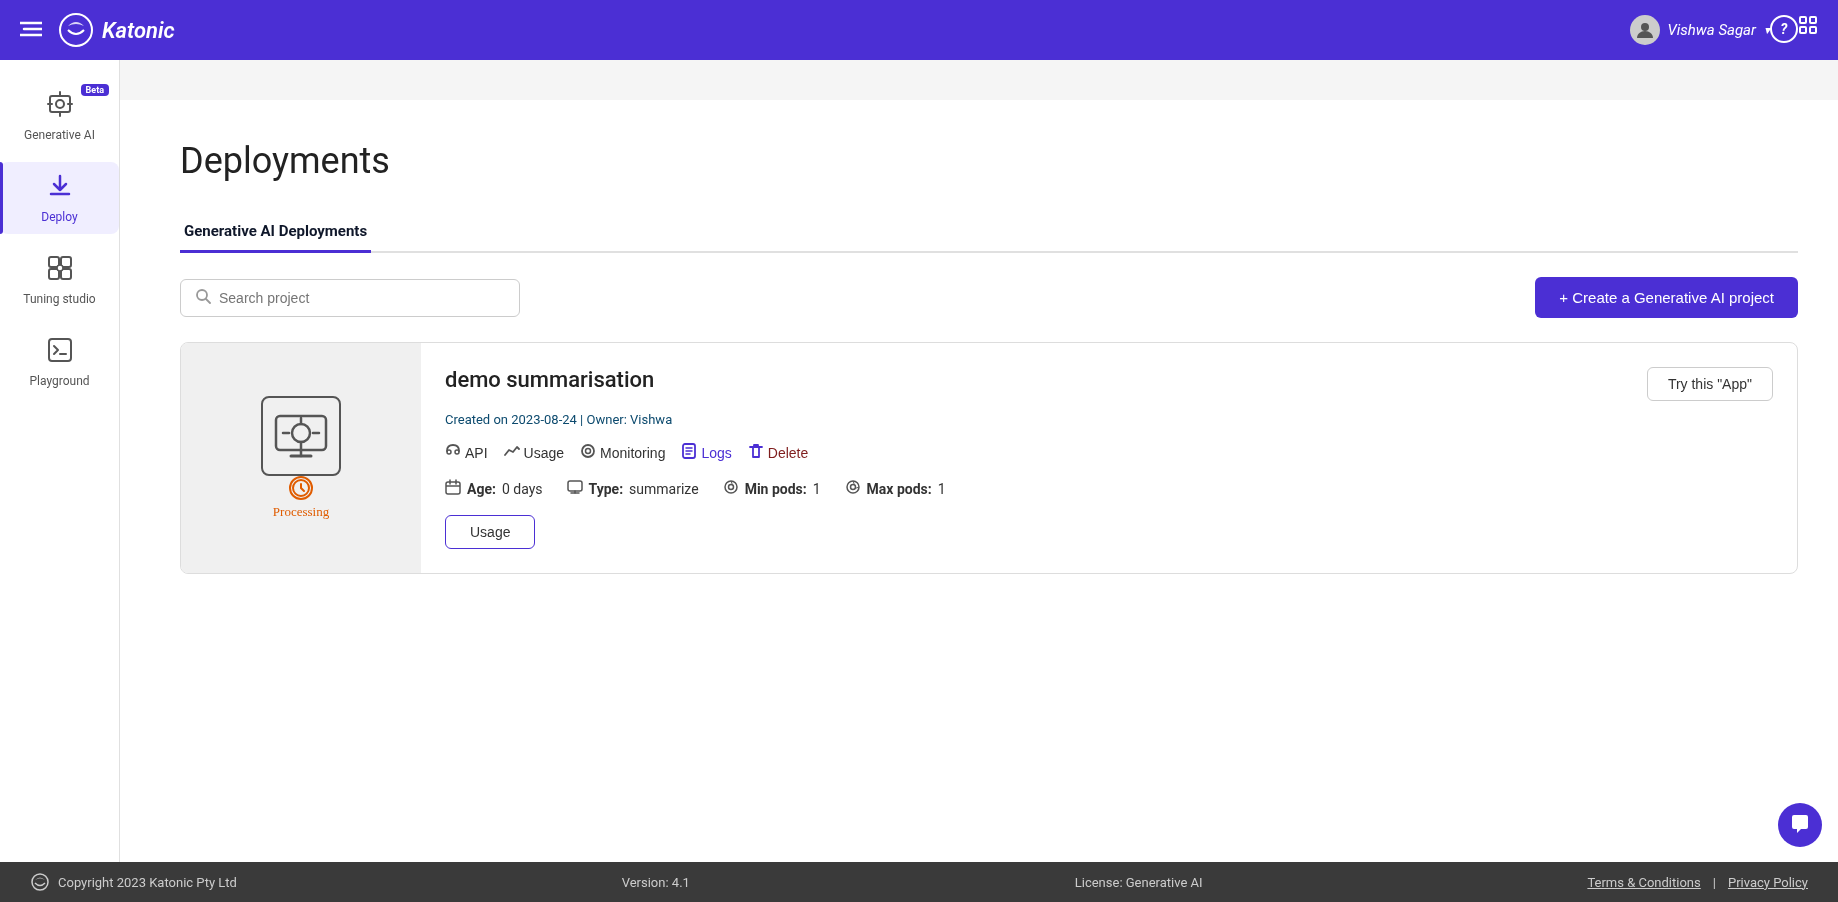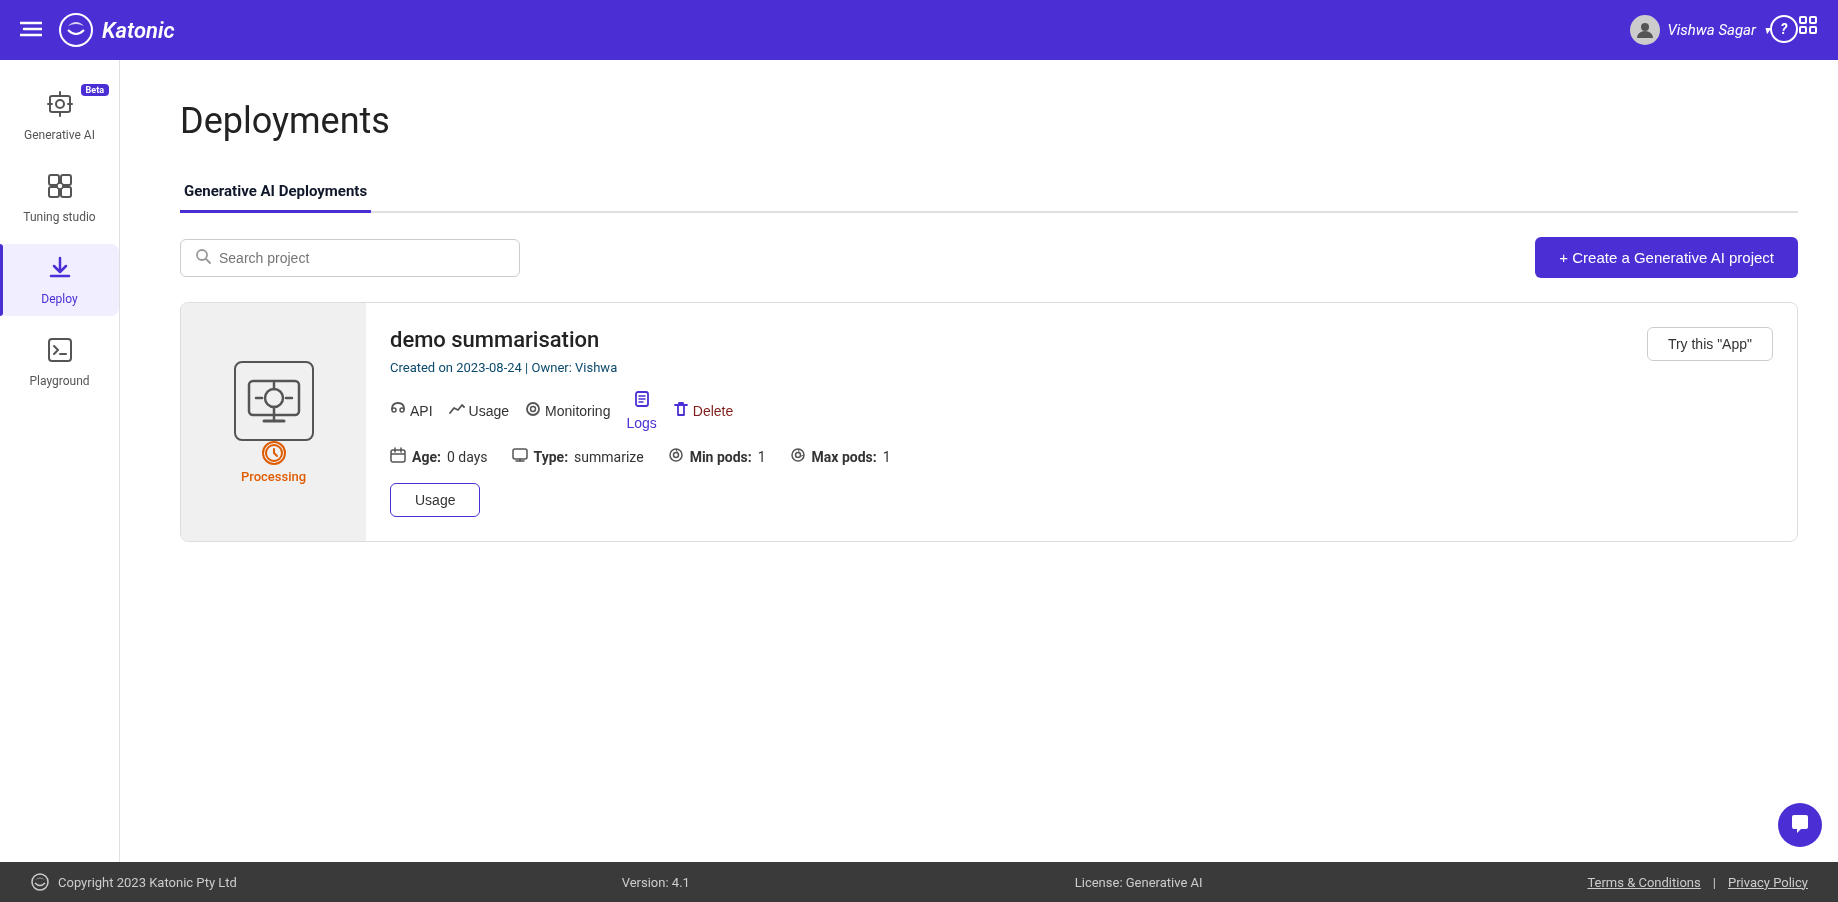--- a/index.html
+++ b/index.html
@@ -19,21 +19,21 @@
     }
     .header-left { display: flex; align-items: center; gap: 16px; flex: 1; }
     .hamburger-icon { color: white; font-size: 20px; cursor: pointer; }
     .logo { display: flex; align-items: center; gap: 8px; color: white; font-size: 22px; font-weight: 600; }
     .header-right { display: flex; }
     .user-info { display: flex; align-items: center; gap: 8px; color: white; cursor: pointer; font-size: 15px; }
     .user-avatar { width: 30px; height: 30px; background: #ccc; border-radius: 50%; display: flex; align-items: center; justify-content: center; color: #333; font-size: 14px; }
     .header-icon { color: white; font-size: 18px; cursor: pointer; }
 
     
-    .layout { display: flex; margin-top: 60px; flex: 1; min-height: calc(100vh - 60px); }
+    .layout { display: flex; margin-top: 60px; flex: 1; min-height: calc(100vh - 60px); align-items: flex-end; }
 
     
     .sidebar {
       width: 120px;
       background: white;
       border-right: 1px solid #e0e0e0;
       display: flex;
       flex-direction: column;
       align-items: center;
       padding-top: 20px;
@@ -134,29 +134,30 @@
 
     
     .deployment-card {
       border: 1px solid #ddd;
       border-radius: 8px;
       display: flex;
       overflow: hidden;
       background: white;
     }
     .card-thumbnail {
-      width: 185px;
+      width: 240px;
       min-height: 200px;
       background: #f0f0f0;
       display: flex;
       flex-direction: column;
       align-items: center;
       justify-content: center;
       gap: 0;
       flex-shrink: 0;
+      font-family: Liberation Serif, serif;
     }
     .thumbnail-icon {
       width: 80px;
       height: 80px;
       border: 2px solid #555;
       border-radius: 8px;
       display: flex;
       align-items: center;
       justify-content: center;
       position: relative;
@@ -172,37 +173,37 @@
       justify-content: center;
       color: #e05c00;
       font-size: 14px;
     }
 
     .card-content {
       flex: 1;
       padding: 24px;
       position: relative;
     }
-    .card-title { font-size: 22px; font-weight: 500; color: #222; margin-bottom: 8px; }
+    .card-title { font-size: 22px; font-weight: 500; color: #222; margin-bottom: 20px; }
     .card-meta { font-size: 13px; color: #0c4a6e; margin-bottom: 16px; }
 
     .card-actions { display: flex; gap: 16px; margin-bottom: 16px; flex-wrap: wrap; }
     .card-action-btn {
       display: flex;
       align-items: center;
       gap: 4px;
       font-size: 14px;
       color: #333;
       cursor: pointer;
       background: none;
       border: none;
       padding: 0;
     }
     .card-action-btn .btn-icon { font-size: 16px; color: #555; }
-    .logs-btn { color: #4B2FD4; flex-direction: column; }
+    .logs-btn { color: #4B2FD4; }
     .logs-btn .btn-icon { color: #4B2FD4; }
 
     .card-stats { display: flex; gap: 24px; flex-wrap: wrap; margin-bottom: 16px; }
     .stat-item { display: flex; align-items: center; gap: 6px; font-size: 14px; color: #333; }
     .stat-icon { color: #666; font-size: 16px; }
 
     .start-btn {
       border: 1px solid #4B2FD4;
       background: white;
       color: #333;
@@ -316,41 +317,41 @@
       <span class="icon">
         <svg width="28" height="28" viewBox="0 0 28 28" fill="none">
           <rect x="4" y="6" width="20" height="16" rx="2" stroke="#555" stroke-width="2" fill="none"></rect>
           <circle cx="14" cy="14" r="4" stroke="#555" stroke-width="2" fill="none"></circle>
           <path d="M14 2 L14 6 M14 22 L14 26 M2 14 L6 14 M22 14 L26 14" stroke="#555" stroke-width="2" stroke-linecap="round"></path>
         </svg>
       </span>
       <span>Generative AI</span>
     </div>
 
+    <div class="sidebar-item active" style="background:#f0eeff;">
+      <span class="icon">
+        <svg width="28" height="28" viewBox="0 0 28 28" fill="none">
+          <path d="M14 4 L14 18 M8 12 L14 18 L20 12" stroke="#4B2FD4" stroke-width="2.5" stroke-linecap="round" stroke-linejoin="round"></path>
+          <path d="M5 22 L23 22" stroke="#4B2FD4" stroke-width="2.5" stroke-linecap="round"></path>
+        </svg>
+      </span>
+      <span style="color:#4B2FD4;">Deploy</span>
+    </div>
+
     <div class="sidebar-item">
       <span class="icon">
         <svg width="28" height="28" viewBox="0 0 28 28" fill="none">
           <rect x="3" y="3" width="10" height="10" rx="2" stroke="#555" stroke-width="2" fill="none"></rect>
           <rect x="15" y="3" width="10" height="10" rx="2" stroke="#555" stroke-width="2" fill="none"></rect>
           <rect x="3" y="15" width="10" height="10" rx="2" stroke="#555" stroke-width="2" fill="none"></rect>
           <rect x="15" y="15" width="10" height="10" rx="2" stroke="#555" stroke-width="2" fill="none"></rect>
           <circle cx="14" cy="14" r="3" fill="white" stroke="#555" stroke-width="1.5"></circle>
         </svg>
       </span>
       <span>Tuning studio</span>
-    </div>
-
-    <div class="sidebar-item active" style="background:#f0eeff;">
-      <span class="icon">
-        <svg width="28" height="28" viewBox="0 0 28 28" fill="none">
-          <path d="M14 4 L14 18 M8 12 L14 18 L20 12" stroke="#4B2FD4" stroke-width="2.5" stroke-linecap="round" stroke-linejoin="round"></path>
-          <path d="M5 22 L23 22" stroke="#4B2FD4" stroke-width="2.5" stroke-linecap="round"></path>
-        </svg>
-      </span>
-      <span style="color:#4B2FD4;">Deploy</span>
     </div>
 
     <div class="sidebar-item">
       <span class="icon">
         <svg width="28" height="28" viewBox="0 0 28 28" fill="none">
           <rect x="3" y="3" width="22" height="22" rx="3" stroke="#555" stroke-width="2" fill="none"></rect>
           <path d="M8 10 L12 14 L8 18" stroke="#555" stroke-width="2" stroke-linecap="round" stroke-linejoin="round"></path>
           <line x1="14" y1="18" x2="20" y2="18" stroke="#555" stroke-width="2" stroke-linecap="round"></line>
         </svg>
       </span>

